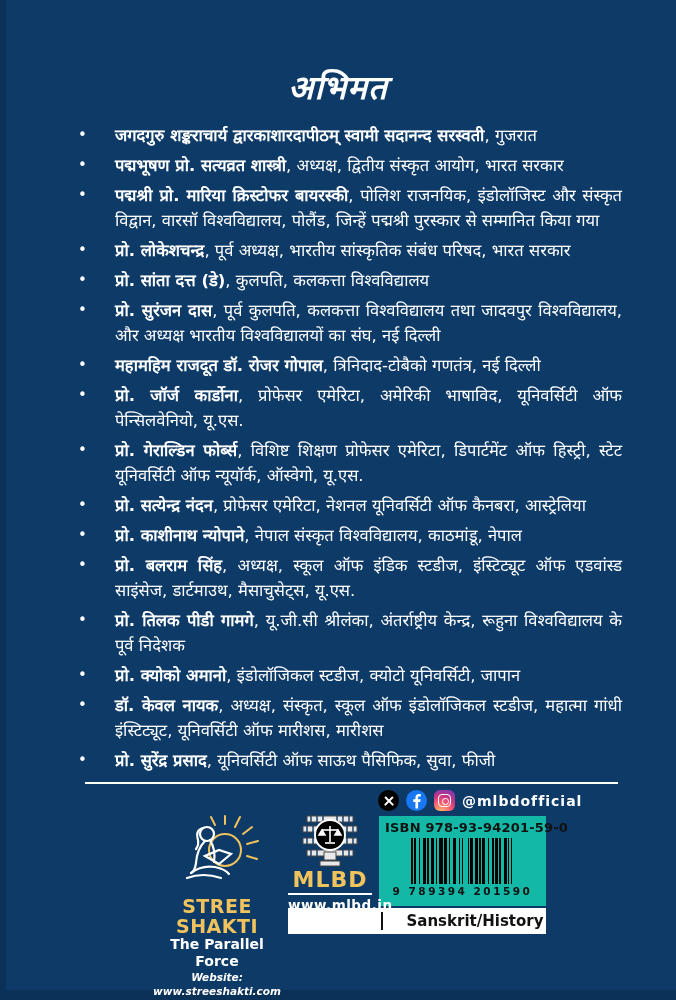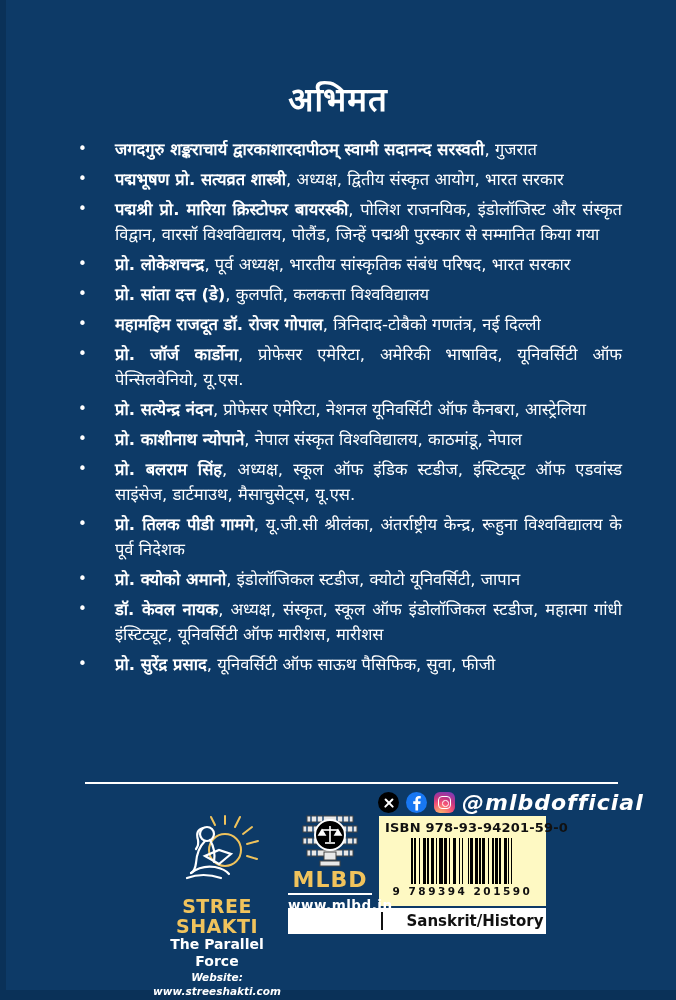--- a/index.html
+++ b/index.html
@@ -6,22 +6,22 @@
   body{
     width:676px;height:1000px;position:relative;overflow:hidden;
     background:#0d3a67;
     font-family:"DejaVu Sans","Liberation Sans",sans-serif;
     color:#ffffff;
   }
   .edge-left{position:absolute;left:0;top:0;width:6px;height:1000px;background:#0a3158;}
   .edge-bottom{position:absolute;left:0;bottom:0;width:676px;height:10px;background:#0a3158;}
 
   .title{
-    margin:16px;padding-top:60px;text-align:center;
-    font-size:33px;font-weight:bold;letter-spacing:1px;
+    margin:4px;padding-top:60px;text-align:center;
+    font-size:33px;font-weight:bold;letter-spacing:1px;font-style:italic;
   }
 
   .list{margin:14px 54px 0 78px;}
   .item{display:flex;margin-bottom:5px;}
   .bullet{width:37px;flex:0 0 37px;font-size:15px;line-height:25px;}
   .bullet::before{content:"•";}
   .itext{flex:1;font-size:16.5px;line-height:25px;text-align:justify;}
   .itext b{font-weight:bold;}
 
   .divider{position:absolute;left:85px;top:782px;width:533px;height:2px;background:#ffffff;}
@@ -39,26 +39,26 @@
   .icon-ig{
     border-radius:6px;
     background:radial-gradient(circle at 30% 110%,#fdc468 0%,#f55376 45%,#c13584 65%,#833ab4 90%);
   }
   .icon-ig::before{
     content:"";position:absolute;left:4px;top:4px;width:11px;height:11px;
     border:1.8px solid #fff;border-radius:4px;}
   .icon-ig::after{
     content:"";position:absolute;left:8.2px;top:8.2px;width:4.6px;height:4.6px;
     border:1.7px solid #fff;border-radius:50%;}
-  .handle{font-size:22px;font-weight:bold;letter-spacing:1px;font-style:italic;}
+  .handle{font-size:14px;font-weight:bold;letter-spacing:1px;}
 
   
   .isbn-box{
     position:absolute;left:379px;top:816px;width:167px;height:90px;
-    background:#fef9c3;color:#111;box-sizing:border-box;padding:4px 6px 2px 6px;text-align:center;
+    background:#14b8a6;color:#111;box-sizing:border-box;padding:4px 6px 2px 6px;text-align:center;
   }
   .isbn-label{font-size:13px;font-weight:bold;letter-spacing:0.2px;white-space:nowrap;}
   .barcode{height:46px;margin:3px 4px 0 4px;display:flex;align-items:stretch;justify-content:center;}
   .barcode div{background:#000;}
   .barcode .sp{background:transparent;}
   .isbn-digits{font-size:10.5px;font-weight:bold;letter-spacing:2.5px;margin-top:1px;white-space:nowrap;}
 
   
   .category-box{
     position:absolute;left:288px;top:908px;width:258px;height:26px;background:#ffffff;
@@ -108,31 +108,39 @@
   <div class="item">
     <span class="bullet"></span>
     <span class="itext"><b>प्रो. लोकेशचन्द्र</b><span>, पूर्व अध्यक्ष, भारतीय सांस्कृतिक संबंध परिषद, भारत सरकार</span></span>
   </div>
 
   <div class="item">
     <span class="bullet"></span>
     <span class="itext"><b>प्रो. सांता दत्त (डे)</b><span>, कुलपति, कलकत्ता विश्वविद्यालय</span></span>
   </div>
 
+  <div class="item">
+    <span class="bullet"></span>
+    <span class="itext"><b>प्रो. सुरंजन दास</b><span>, पूर्व कुलपति, कलकत्ता विश्वविद्यालय तथा जादवपुर विश्वविद्यालय, और अध्यक्ष भारतीय विश्वविद्यालयों का संघ, नई दिल्ली</span></span>
+  </div>
 
   <div class="item">
     <span class="bullet"></span>
     <span class="itext"><b>महामहिम राजदूत डॉ. रोजर गोपाल</b><span>, त्रिनिदाद-टोबैको गणतंत्र, नई दिल्ली</span></span>
   </div>
 
   <div class="item">
     <span class="bullet"></span>
     <span class="itext"><b>प्रो. जॉर्ज कार्डोना</b><span>, प्रोफेसर एमेरिटा, अमेरिकी भाषाविद, यूनिवर्सिटी ऑफ पेन्सिलवेनियो, यू.एस.</span></span>
   </div>
 
+  <div class="item">
+    <span class="bullet"></span>
+    <span class="itext"><b>प्रो. गेराल्डिन फोर्ब्स</b><span>, विशिष्ट शिक्षण प्रोफेसर एमेरिटा, डिपार्टमेंट ऑफ हिस्ट्री, स्टेट यूनिवर्सिटी ऑफ न्यूयॉर्क, ऑस्वेगो, यू.एस.</span></span>
+  </div>
 
   <div class="item">
     <span class="bullet"></span>
     <span class="itext"><b>प्रो. सत्येन्द्र नंदन</b><span>, प्रोफेसर एमेरिटा, नेशनल यूनिवर्सिटी ऑफ कैनबरा, आस्ट्रेलिया</span></span>
   </div>
 
   <div class="item">
     <span class="bullet"></span>
     <span class="itext"><b>प्रो. काशीनाथ न्योपाने</b><span>, नेपाल संस्कृत विश्वविद्यालय, काठमांडू, नेपाल</span></span>
   </div>

